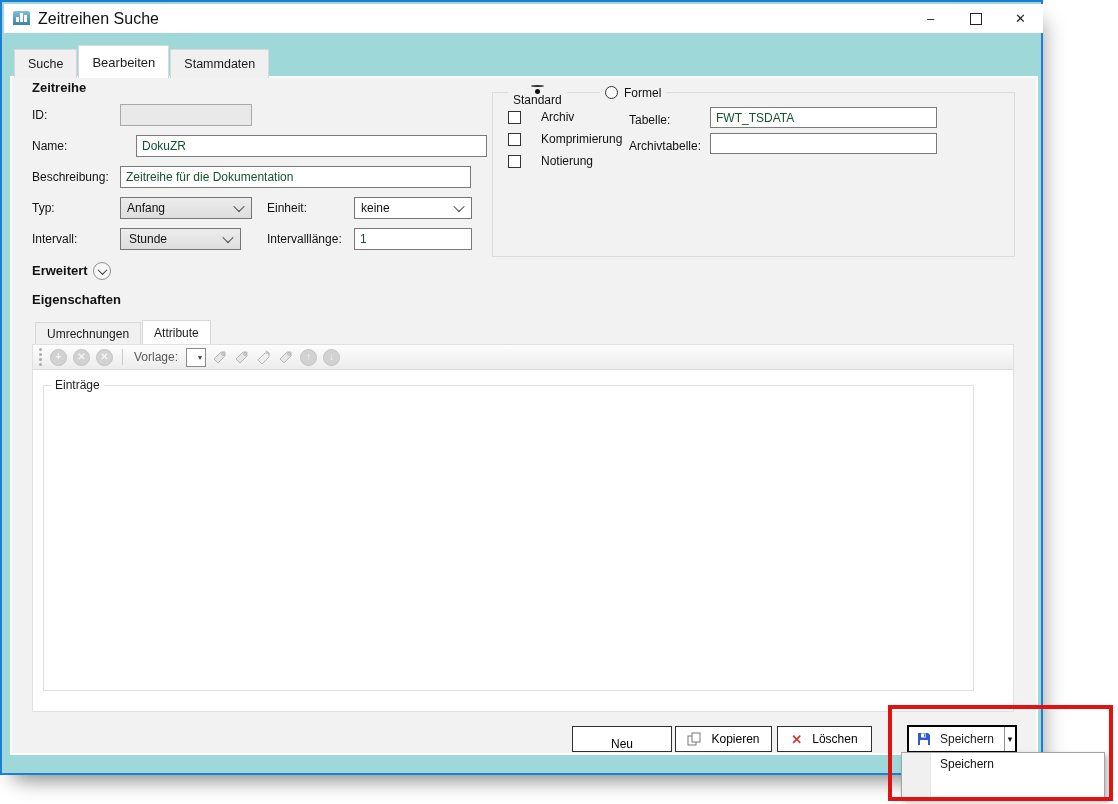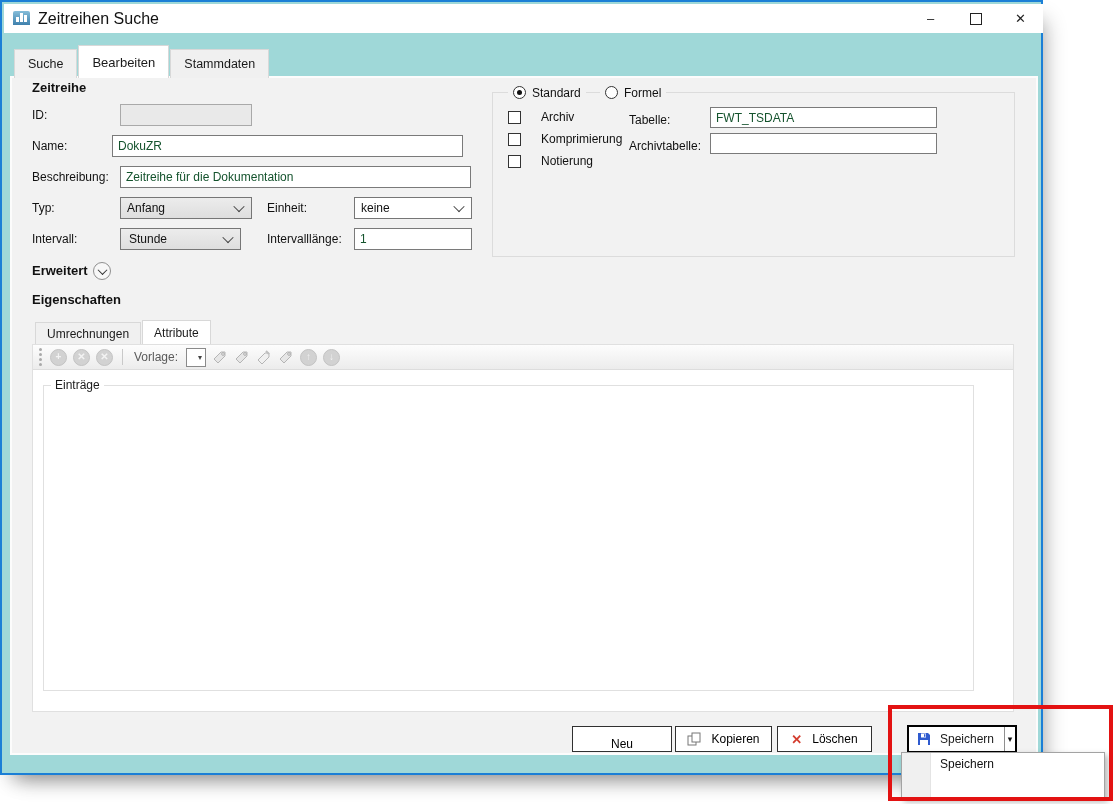--- a/index.html
+++ b/index.html
@@ -153,21 +153,21 @@
     </div>
 
     <div class="content-panel">
 
       <div class="abs heading" style="left:20px;top:2px;">Zeitreihe</div>
 
       <div class="abs lbl" style="left:20px;top:30px;">ID:</div>
       <input class="tb disabled" style="left: 108px; top: 26px; width: 132px;" disabled="" value="">
 
       <div class="abs lbl" style="left:20px;top:61px;">Name:</div>
-      <input class="tb" style="left: 100px; top: 57px; width: 351px;" value="DokuZR">
+      <input class="tb" style="left: 124px; top: 57px; width: 351px;" value="DokuZR">
 
       <div class="abs lbl" style="left:20px;top:92px;">Beschreibung:</div>
       <input class="tb" style="left: 108px; top: 88px; width: 351px;" value="Zeitreihe für die Dokumentation">
 
       <div class="abs lbl" style="left:20px;top:123px;">Typ:</div>
       <div class="combo gray" style="left:108px;top:119px;width:132px;">
         <span>Anfang</span>
         <span class="chev"></span>
       </div>
       <div class="abs lbl" style="left:255px;top:123px;">Einheit:</div>
@@ -179,21 +179,21 @@
       <div class="abs lbl" style="left:20px;top:154px;">Intervall:</div>
       <div class="combo gray" style="left:108px;top:150px;width:121px;padding-left:8px;">
         <span>Stunde</span>
         <span class="chev"></span>
       </div>
       <div class="abs lbl" style="left:255px;top:154px;">Intervalllänge:</div>
       <input class="tb" style="left: 342px; top: 150px; width: 118px;" value="1">
 
       <div class="groupbox" style="left:480px;top:14px;width:523px;height:165px;"></div>
 
-      <div class="radio-row" style="left:496px;top:7px;">
+      <div class="radio-row" style="left:496px;top:7px;flex-direction:column;">
         <span class="radio checked"></span>
         <span class="lbl">Standard</span>
       </div>
       <div class="radio-row" style="left:588px;top:7px;">
         <span class="radio"></span>
         <span class="lbl">Formel</span>
       </div>
 
       <div class="cb-row" style="left:496px;top:32px;">
         <span class="cb"></span>

